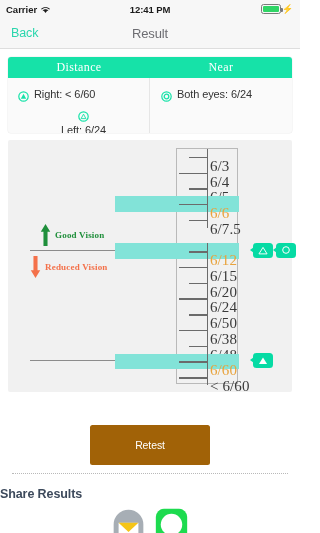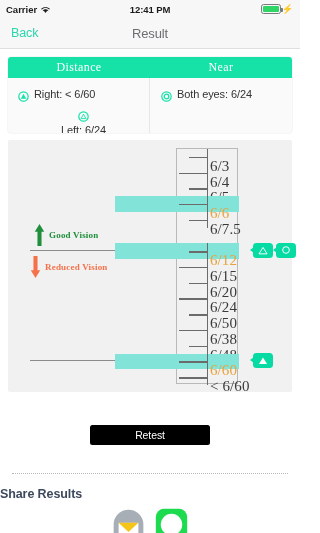--- a/index.html
+++ b/index.html
@@ -149,22 +149,22 @@
     transform: translateY(-50%);
     border-top: 3.5px solid transparent;
     border-bottom: 3.5px solid transparent;
     border-right: 4px solid #06dba4;
   }
   .marker svg { display: block; }
 
   
   .retest {
     position: absolute; left: 90px; top: 425px;
-    width: 120px; height: 20px;
-    background: #000000; border: none; border-radius: 2.5px;
+    width: 120px; height: 40px;
+    background: #a16207; border: none; border-radius: 2.5px;
     color: #ffffff; font-size: 10.5px;
     font-family: "Liberation Sans", sans-serif;
     letter-spacing: -0.1px; cursor: pointer;
   }
 
   
   .dotted {
     position: absolute; left: 12px; top: 473px;
     width: 276px; height: 1px;
     border-top: 1.2px dotted #b9b9b9;
@@ -247,21 +247,21 @@
       </div>
     </div>
   </div>
 </div>
 
 <div class="chart-panel">
 
   <div class="divider" id="div-good" style="top: 110.267px; left: 22px; width: 146px;"></div>
   <div class="divider" id="div-poor" style="top: 220.4px; left: 22px; width: 146px;"></div>
 
-  <div class="annot" id="annot-0" style="top: 82.2667px; left: 26px;">
+  <div class="annot" id="annot-0" style="top: 82.2667px; left: 32px;">
     <span class="arrow">
       <svg viewBox="0 0 14 30" width="11" height="26">
         <path d="M7 1 L13 11 H9.6 V29 H4.4 V11 H1 Z" fill="#1f8f3b"></path>
       </svg>
     </span>
     <span class="txt" style="color: rgb(31, 143, 59);">Good Vision</span>
   </div>
 
   <div class="annot" id="annot-1" style="top: 114.267px; left: 22px;">
     <span class="arrow">

